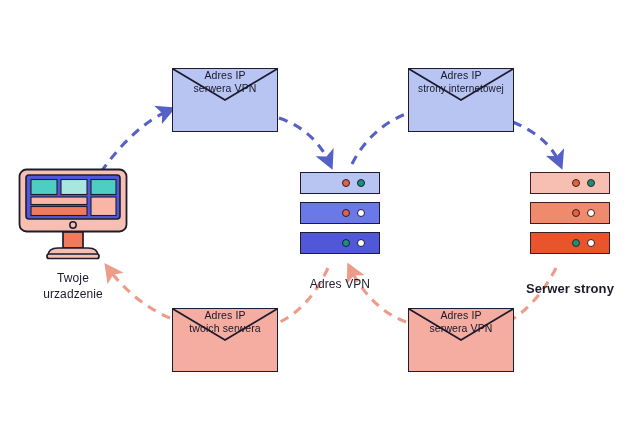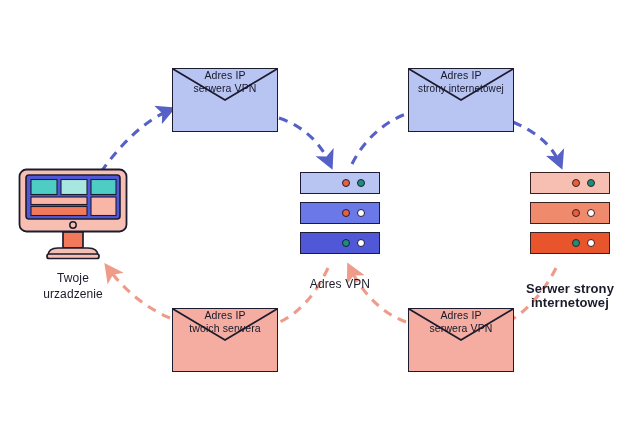--- a/index.html
+++ b/index.html
@@ -245,16 +245,15 @@
     <div class="server-unit" style="left:0; top:60px; width:80px; height:22px; background:#e8552c;">
       <span class="leds">
         <span class="led led-green"></span>
         <span class="led led-white"></span>
       </span>
     </div>
   </div>
 
   <div class="caption small" style="left:505px; top:282px; width:130px;">
     <div>Serwer strony</div>
-    <div>internetowej</div>
   </div>
 
 </div>
 
 </body></html>

